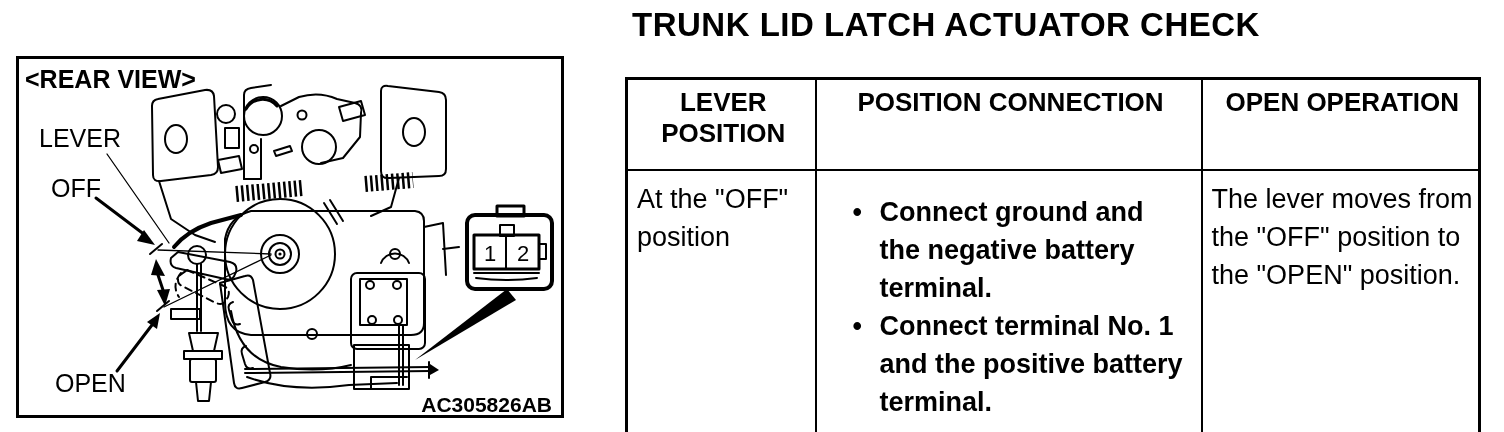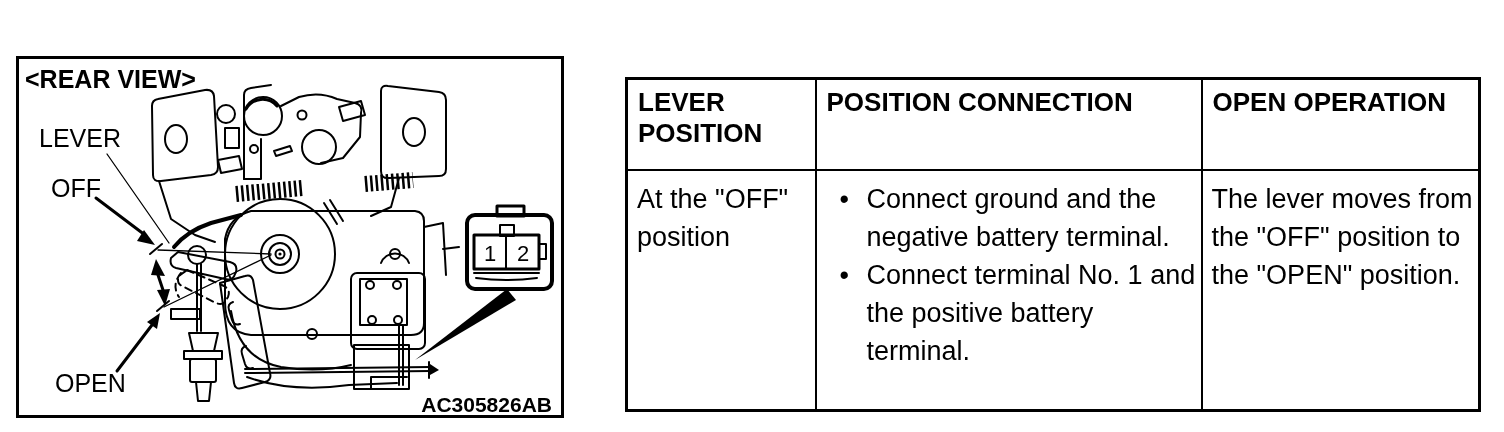--- a/index.html
+++ b/index.html
@@ -67,31 +67,33 @@
     border: 2px solid #000;
     vertical-align: top;
     text-align: left;
   }
   .check-table th {
     height: 82px;
     padding: 7px 6px 0 10px;
     font-size: 26px;
     font-weight: bold;
     line-height: 31px;
+    text-align: center;
   }
   .check-table td {
     height: 229px;
     padding: 9px 4px 0 9px;
     font-size: 27px;
     font-weight: normal;
     line-height: 38px;
   }
   .check-table ul {
-    margin: 0; padding: 0;
+    margin: 13px; padding: 0;
     list-style: none;
+    font-weight: bold;
   }
   .check-table li {
     position: relative;
     padding-left: 41px;
   }
   .check-table li::before {
     content: "\2022";
     position: absolute;
     left: 14px; top: 0;
   }
@@ -208,20 +210,21 @@
       </g>
 
       <text class="t25 t-bold" x="6" y="29">&lt;REAR VIEW&gt;</text>
       <text class="t25" x="20" y="88">LEVER</text>
       <text class="t25" x="32" y="138">OFF</text>
       <text class="t25" x="36" y="333">OPEN</text>
       <text class="t21 t-bold" x="533" y="353" text-anchor="end">AC305826AB</text>
     </svg>
   </div>
 
+  <h1 class="page-title">TRUNK LID LATCH ACTUATOR CHECK</h1>
 
   <table class="check-table">
     <colgroup>
       <col class="c1">
         <col class="c2">
         <col class="c3">
     </colgroup>
     <thead>
       <tr>
         <th>LEVER POSITION</th>

